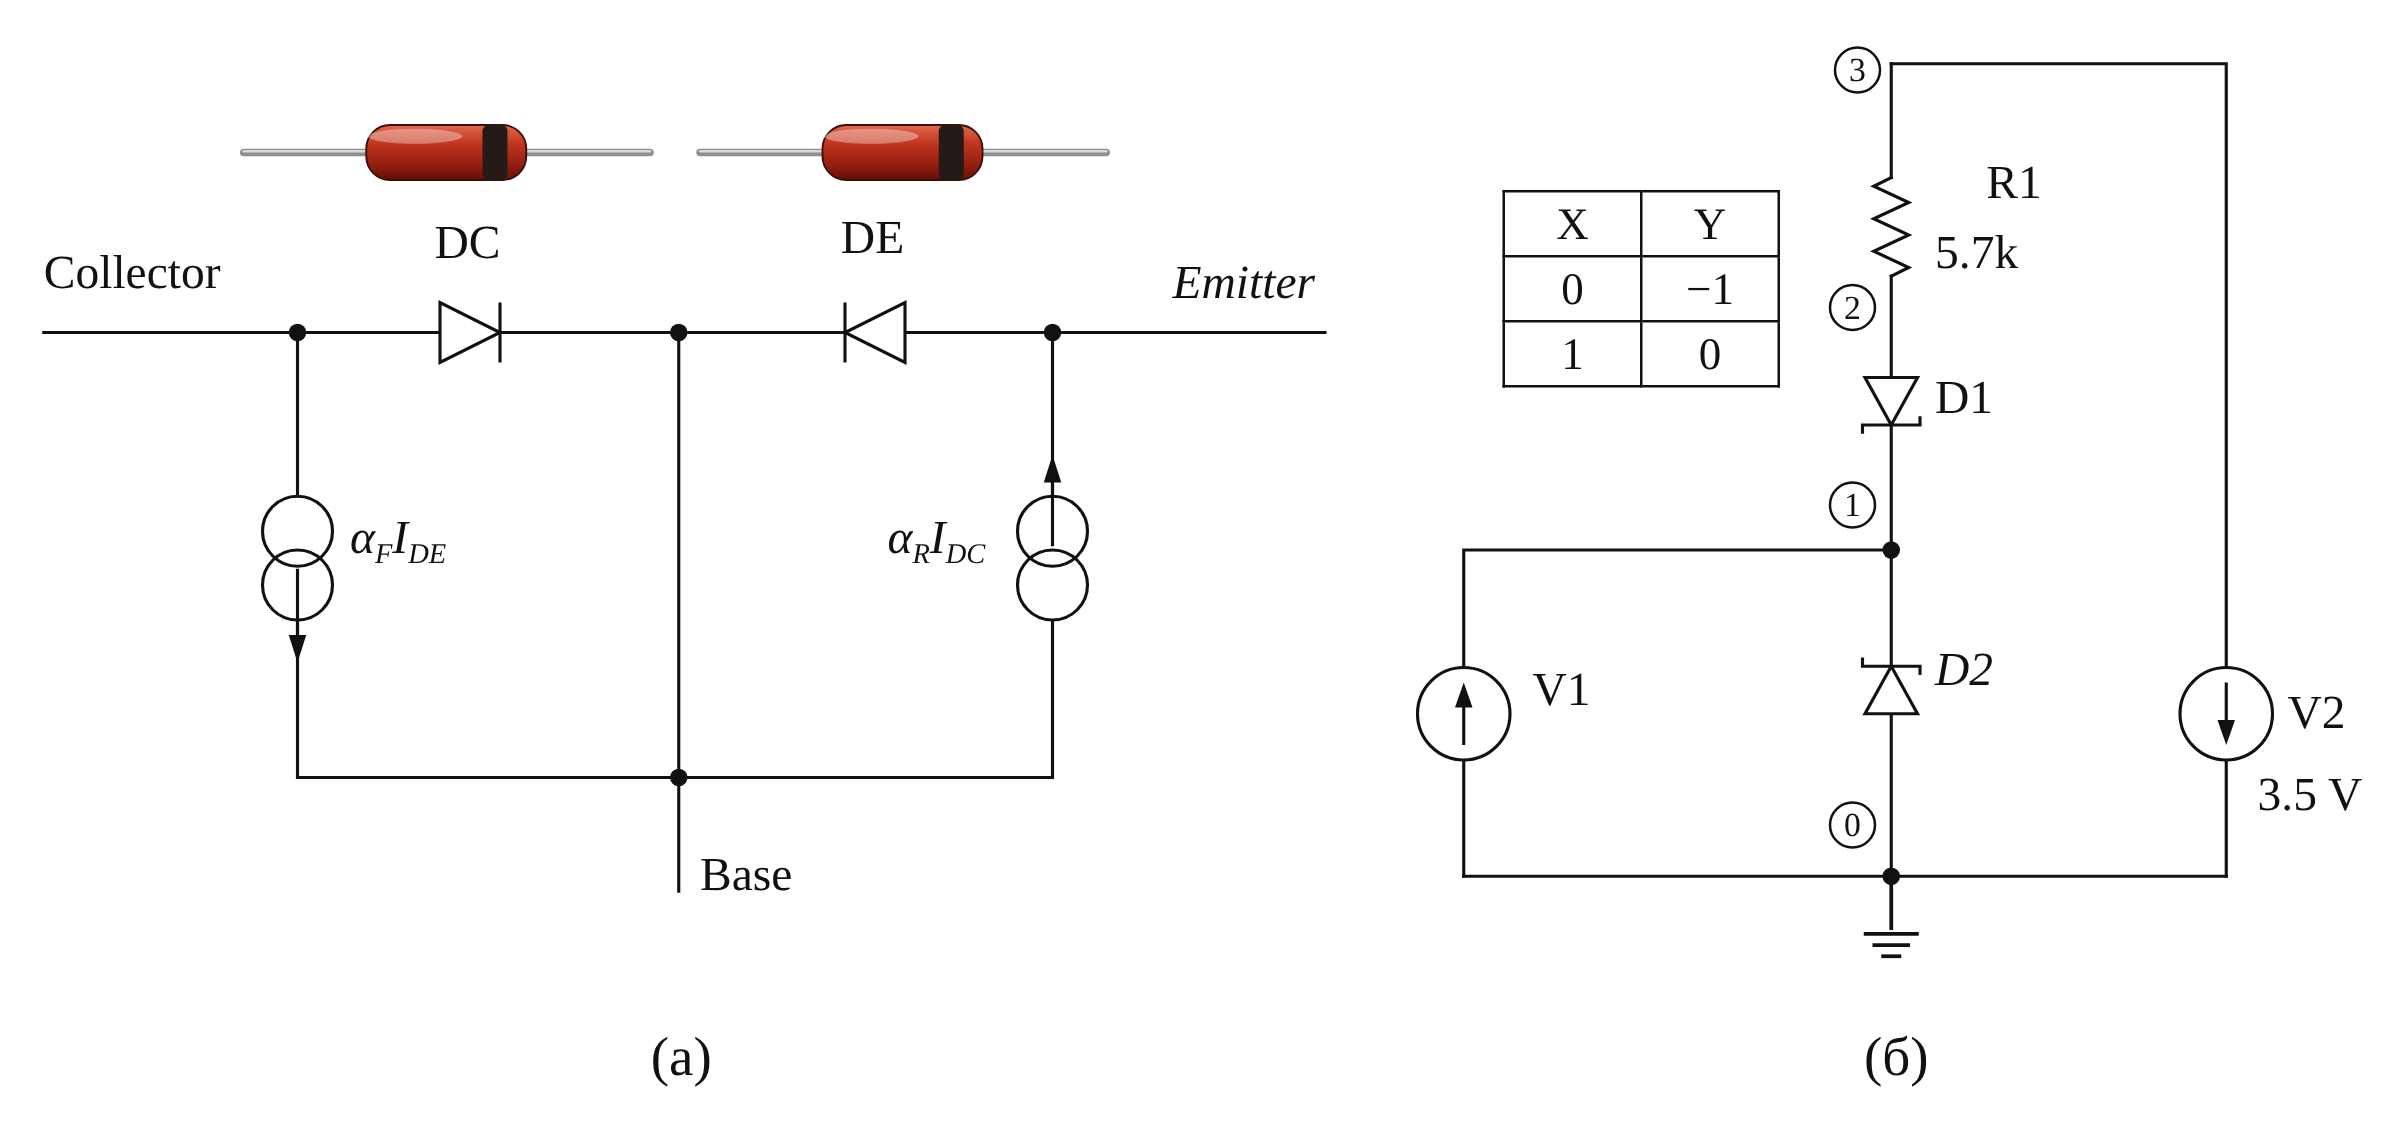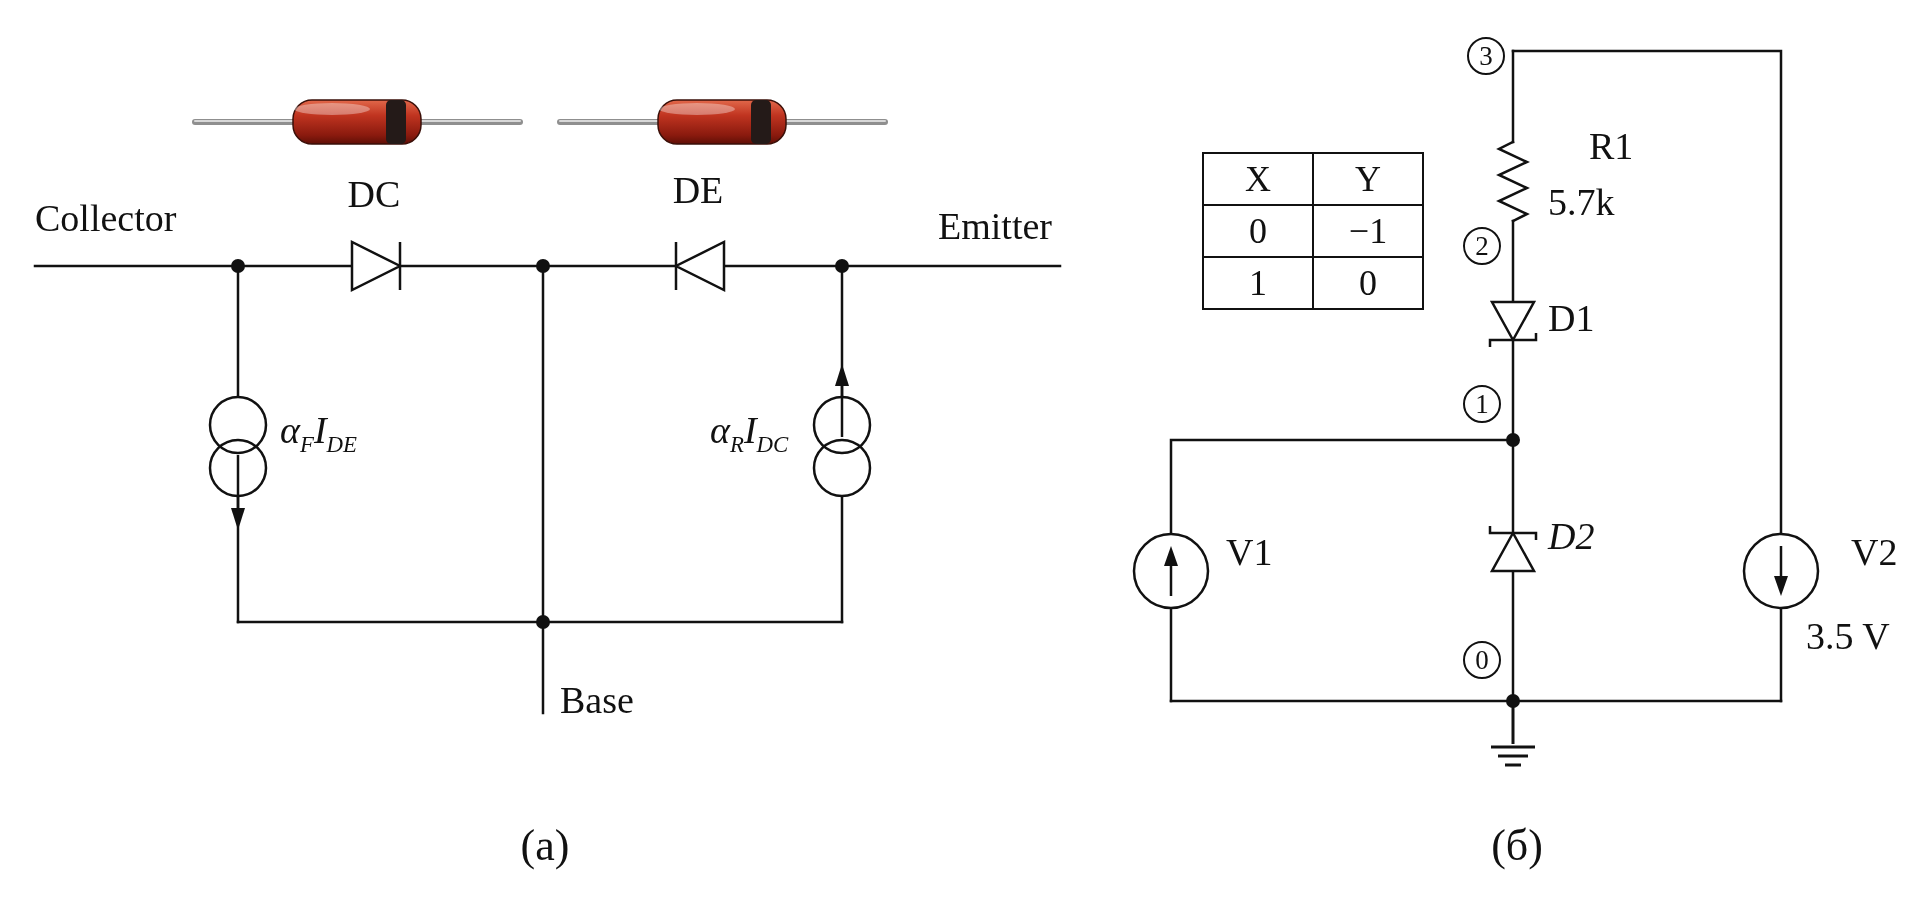--- a/index.html
+++ b/index.html
@@ -148,35 +148,35 @@
       <line x1="1505" y1="765" x2="1521" y2="765"></line>
     </g>
 
     <g fill="#111">
       <circle cx="1513" cy="440" r="7"></circle>
       <circle cx="1513" cy="701" r="7"></circle>
     </g>
   </svg>
 
   <div class="lbl" style="left:35px; top:198px;">Collector</div>
-  <div class="lbl" style="left:938px; top:206px;">Emitter</div>
+  <div class="lbl" style="left:938px; top:206px;font-style:italic;">Emitter</div>
   <div class="lbl ctr" style="left:344px; top:174px; width:60px;">DC</div>
   <div class="lbl ctr" style="left:668px; top:170px; width:60px;">DE</div>
   <div class="lbl" style="left:560px; top:680px;">Base</div>
 
   <div class="lbl" style="left:280px; top:410px;"><span class="it">α</span><sub>F</sub><span class="it">I</span><sub>DE</sub></div>
 
   <div class="lbl" style="left:710px; top:410px;"><span class="it">α</span><sub>R</sub><span class="it">I</span><sub>DC</sub></div>
 
   <div class="lbl" style="left:1548px; top:126px;margin-left:41px;">R1</div>
   <div class="lbl" style="left:1548px; top:182px;">5.7k</div>
   <div class="lbl" style="left:1548px; top:298px;text-align:right;">D1</div>
   <div class="lbl" style="left:1548px; top:516px;font-style:italic;">D2</div>
   <div class="lbl" style="left:1226px; top:532px;">V1</div>
-  <div class="lbl" style="left:1830px; top:532px;margin-left:21px;">V2</div>
+  <div class="lbl" style="left:1830px; top:550px;">V2</div>
   <div class="lbl" style="left:1806px; top:616px;">3.5 V</div>
 
   <div class="node" style="left:1467px; top:37px;">3</div>
   <div class="node" style="left:1463px; top:227px;">2</div>
   <div class="node" style="left:1463px; top:385px;">1</div>
   <div class="node" style="left:1463px; top:641px;">0</div>
 
   <table class="xy-table">
     <tbody>
       <tr>

